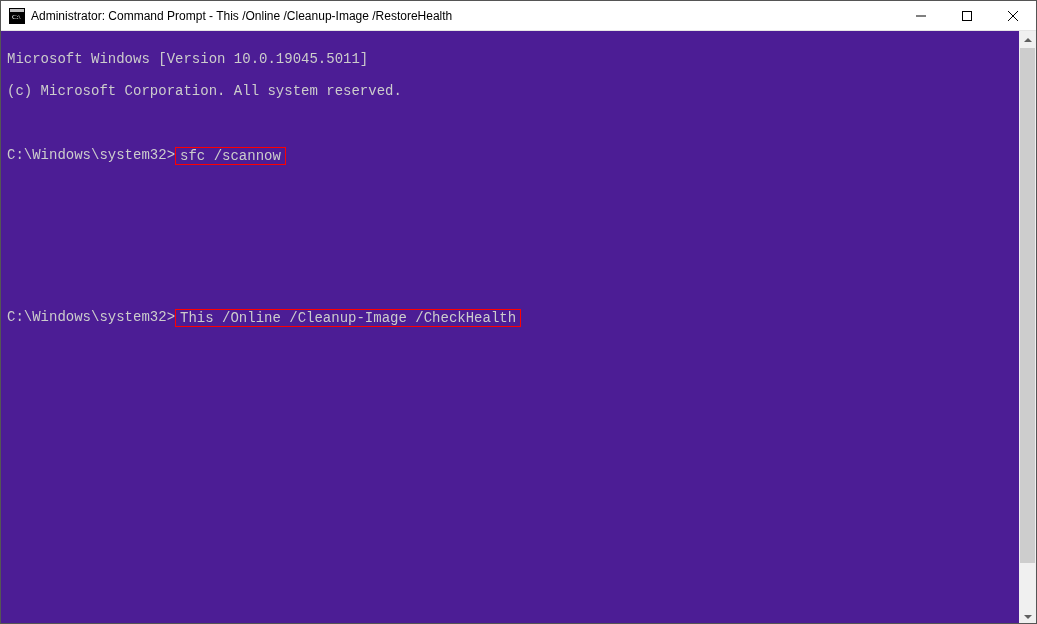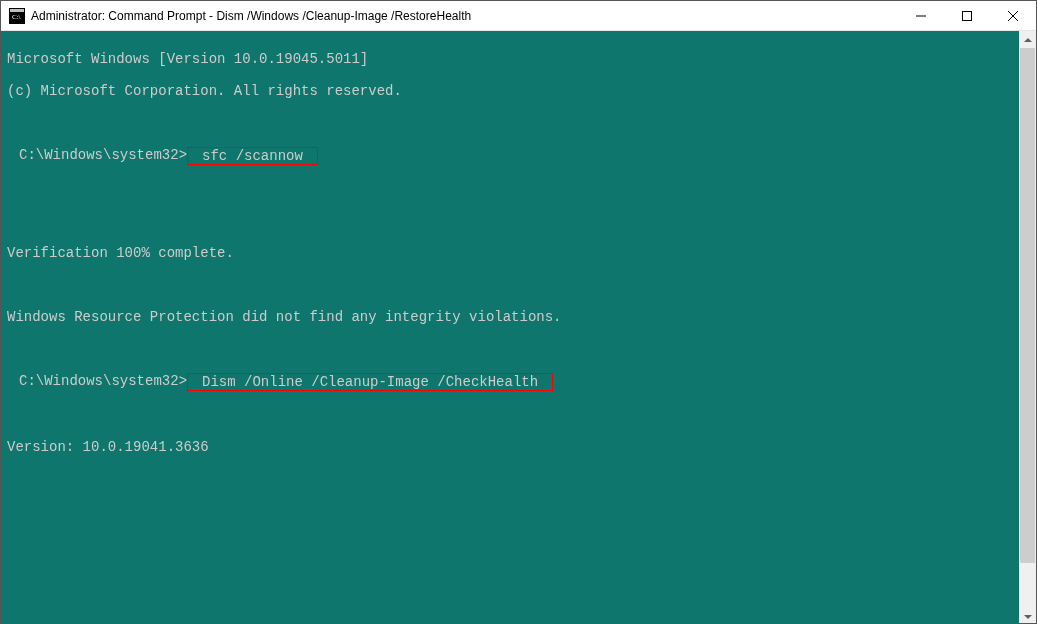--- a/index.html
+++ b/index.html
@@ -49,43 +49,42 @@
       background: transparent;
       border: none;
       font-family: inherit;
     }
     .terminal-wrapper {
       position: relative;
       height: calc(624px - 30px);
       background: #000;
     }
     .terminal {
-      background: #0f766e;
+      background: #4c1d95;
       color: #cccccc;
       font-family: Consolas, "Courier New", monospace;
       font-size: 14px;
       line-height: 16px;
       padding: 4px 4px 4px 6px;
       height: 100%;
       overflow: hidden;
       white-space: pre;
       position: relative;
     }
     .line {
       display: block;
       min-height: 16px;
     }
     .prompt-line {
       display: flex;
       align-items: flex-start;
-      margin-left: 12px;
     }
     .highlight-box {
       border: 1px solid #ff0000;
-      padding: 0 14px;
+      padding: 0 4px;
       display: inline-block;
       line-height: 16px;
     }
     .scrollbar {
       position: absolute;
       right: 0;
       top: 0;
       width: 17px;
       height: 100%;
       background: #f0f0f0;
@@ -122,21 +121,21 @@
 <body>
 
 <div class="titlebar">
   <span class="titlebar-icon">
     <svg class="cmd-icon-svg" viewBox="0 0 16 16">
       <rect x="0" y="0" width="16" height="16" fill="#000"></rect>
       <rect x="1" y="1" width="14" height="3" fill="#c0c0c0"></rect>
       <text x="3" y="11" font-size="7" fill="#fff" font-family="Consolas">C:\</text>
     </svg>
   </span>
-  <span class="titlebar-title">Administrator: Command Prompt - Dism  /Windows /Cleanup-Image /RestoreHealth</span>
+  <span class="titlebar-title">Administrator: Command Prompt - This  /Online /Cleanup-Image /RestoreHealth</span>
   <div class="titlebar-controls">
     <button class="titlebar-btn">
       <svg width="10" height="10" viewBox="0 0 10 10">
           <line x1="0" y1="5" x2="10" y2="5" stroke="#000" stroke-width="1"></line>
         </svg>
     </button>
     <button class="titlebar-btn">
       <svg width="10" height="10" viewBox="0 0 10 10">
           <rect x="0.5" y="0.5" width="9" height="9" fill="none" stroke="#000" stroke-width="1"></rect>
         </svg>
@@ -146,32 +145,29 @@
           <line x1="0" y1="0" x2="10" y2="10" stroke="#000" stroke-width="1"></line>
           <line x1="10" y1="0" x2="0" y2="10" stroke="#000" stroke-width="1"></line>
         </svg>
     </button>
   </div>
 </div>
 
 <div class="terminal-wrapper">
 <div class="terminal">
 <span class="line">Microsoft Windows [Version 10.0.19045.5011]</span>
-<span class="line">(c) Microsoft Corporation. All rights reserved.</span>
+<span class="line">(c) Microsoft Corporation. All system reserved.</span>
 <span class="line"></span>
 <span class="line prompt-line"><span>C:\Windows\system32&gt;</span><span class="highlight-box">sfc /scannow</span></span>
 <span class="line"></span>
 <span class="line"></span>
-<span class="line">Verification 100% complete.</span>
-<span class="line"></span>
-<span class="line">Windows Resource Protection did not find any integrity violations.</span>
-<span class="line"></span>
-<span class="line prompt-line"><span>C:\Windows\system32&gt;</span><span class="highlight-box">Dism /Online /Cleanup-Image /CheckHealth</span></span>
-<span class="line"></span>
-<span class="line">Version: 10.0.19041.3636</span>
+<span class="line"></span>
+<span class="line"></span>
+<span class="line prompt-line"><span>C:\Windows\system32&gt;</span><span class="highlight-box">This /Online /Cleanup-Image /CheckHealth</span></span>
+<span class="line"></span>
 <span class="line"></span>
 
 
 
 
 
 
 
 
 

